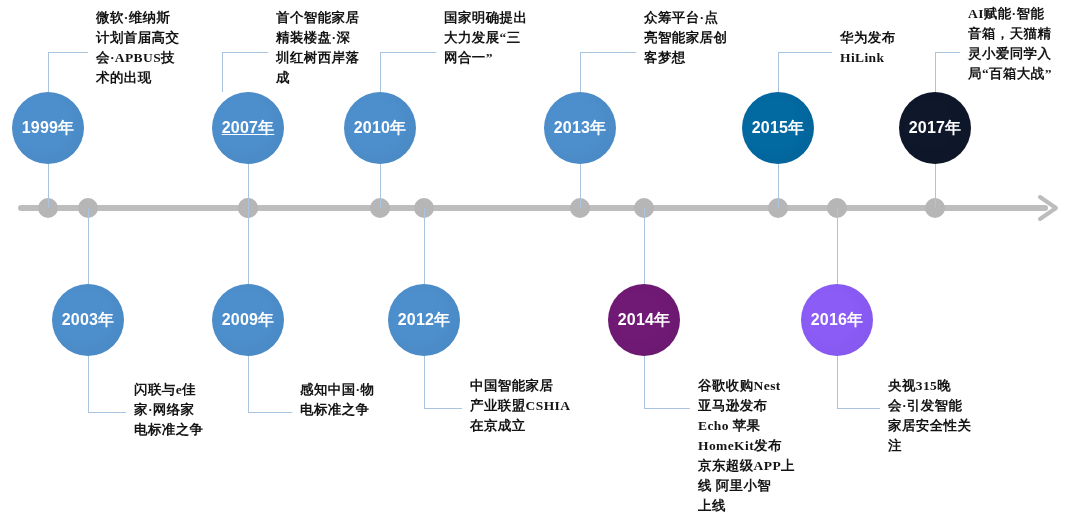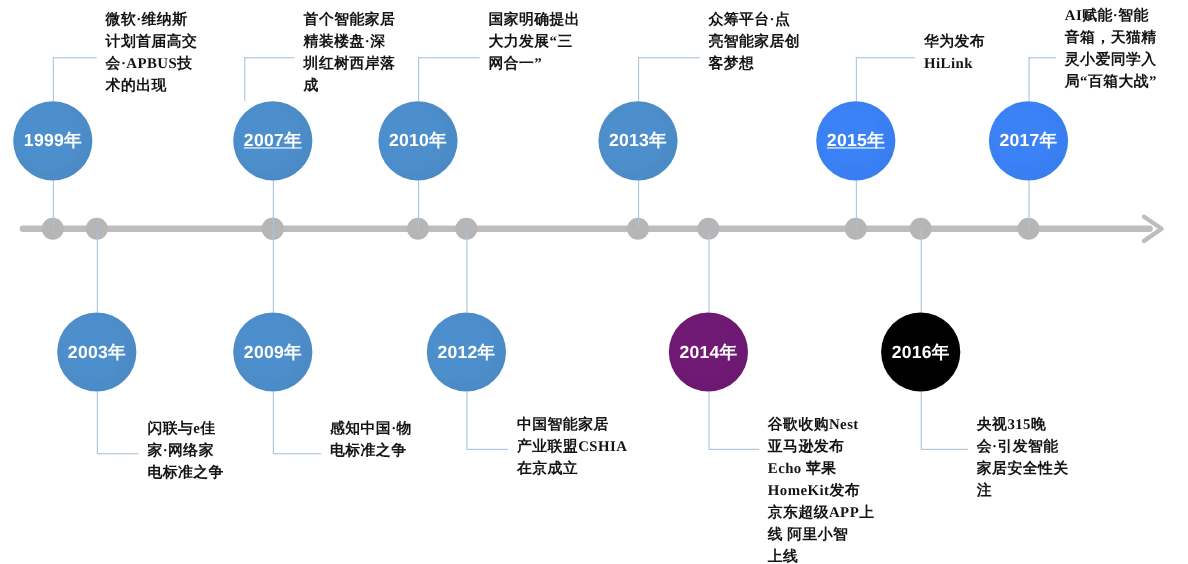--- a/index.html
+++ b/index.html
@@ -163,23 +163,23 @@
     </div>
   <div id="bubbles-layer">
       <div class="bubble top" style="left: 48px; background: rgb(77, 143, 204); color: rgb(255, 255, 255);">1999年</div>
       <div class="bubble bottom" style="left: 88px; background: rgb(77, 143, 204); color: rgb(255, 255, 255);">2003年</div>
       <div class="bubble top" style="left: 248px; background: rgb(77, 143, 204); color: rgb(255, 255, 255); text-decoration: underline;">2007年</div>
       <div class="bubble bottom" style="left: 248px; background: rgb(77, 143, 204); color: rgb(255, 255, 255);">2009年</div>
       <div class="bubble top" style="left: 380px; background: rgb(77, 143, 204); color: rgb(255, 255, 255);">2010年</div>
       <div class="bubble bottom" style="left: 424px; background: rgb(77, 143, 204); color: rgb(255, 255, 255);">2012年</div>
       <div class="bubble top" style="left: 580px; background: rgb(77, 143, 204); color: rgb(255, 255, 255);">2013年</div>
       <div class="bubble bottom" style="left: 644px; background: #701a75; color: rgb(255, 255, 255);">2014年</div>
-      <div class="bubble top" style="left: 778px; background: #3b82f6; color: rgb(255, 255, 255); text-decoration: underline;">2015年</div>
-      <div class="bubble bottom" style="left: 837px; background: #000000; color: rgb(255, 255, 255);">2016年</div>
-      <div class="bubble top" style="left: 935px; background: #3b82f6; color: rgb(255, 255, 255);">2017年</div>
+      <div class="bubble top" style="left: 778px; background: #0369a1; color: rgb(255, 255, 255);">2015年</div>
+      <div class="bubble bottom" style="left: 837px; background: #8b5cf6; color: rgb(255, 255, 255);">2016年</div>
+      <div class="bubble top" style="left: 935px; background: #0f172a; color: rgb(255, 255, 255);">2017年</div>
     </div>
   <div id="captions-layer">
       <div class="caption" style="left: 96px; top: 8px; color: rgb(20, 20, 20);">微软·维纳斯
 计划首届高交
 会·APBUS技
 术的出现</div>
       <div class="caption" style="left: 134px; top: 380px; color: rgb(20, 20, 20);">闪联与e佳
 家·网络家
 电标准之争</div>
       <div class="caption" style="left: 276px; top: 8px; color: rgb(20, 20, 20);">首个智能家居

